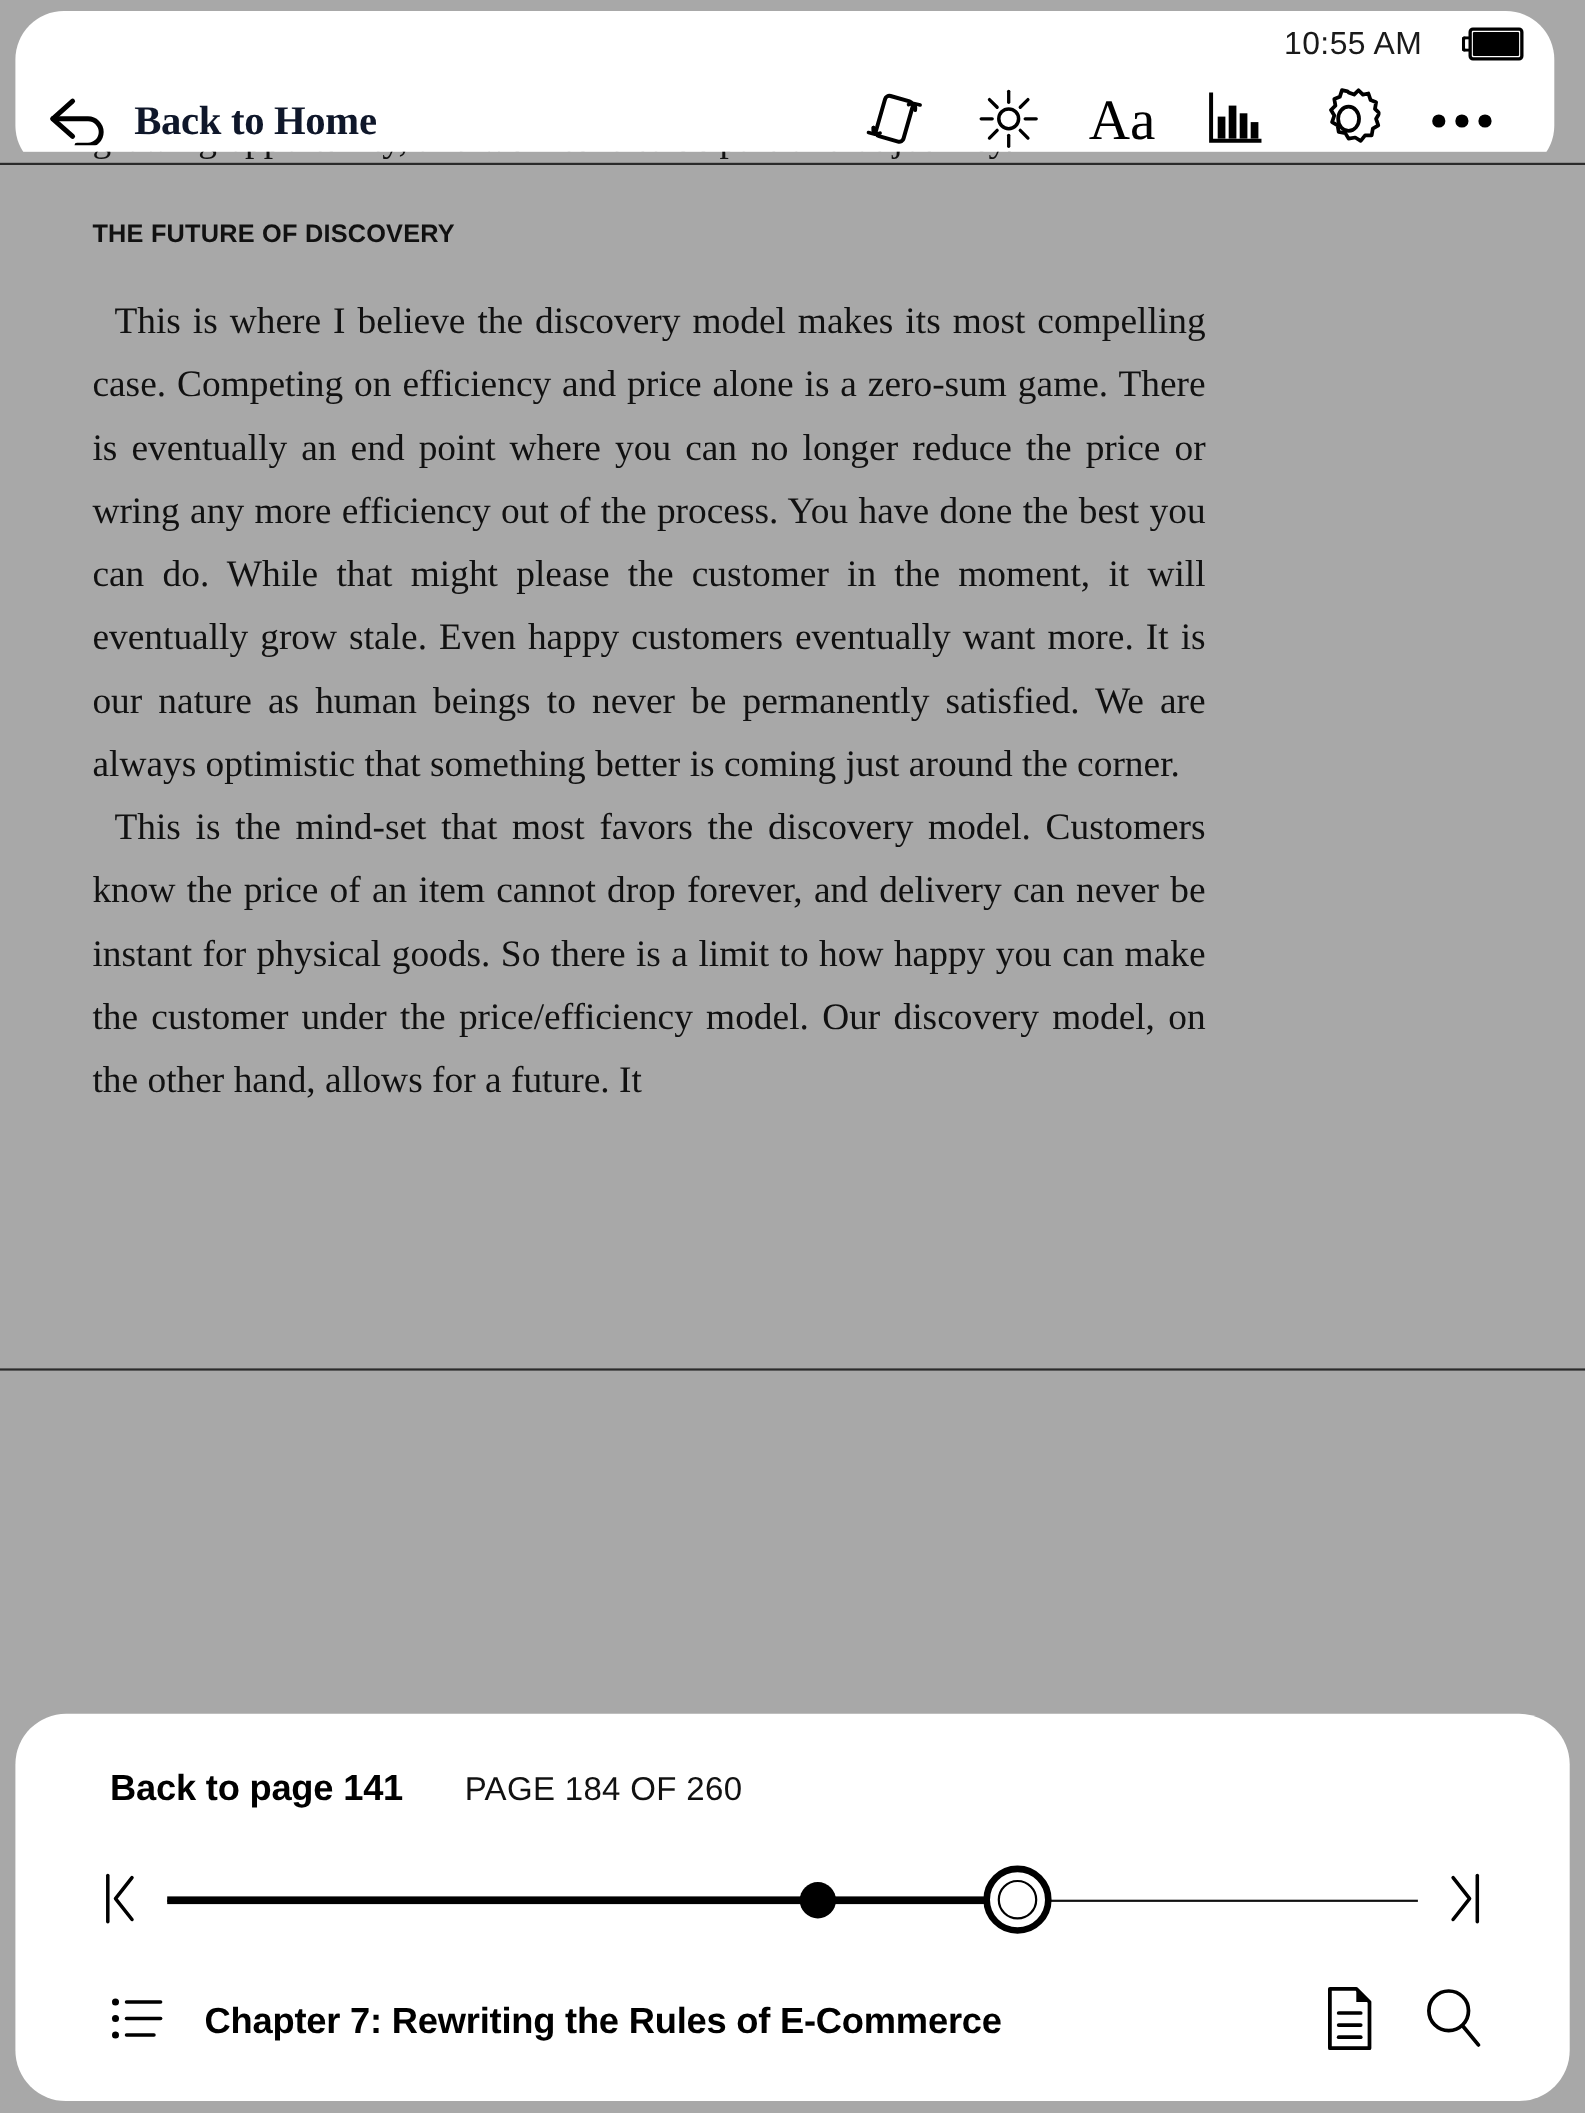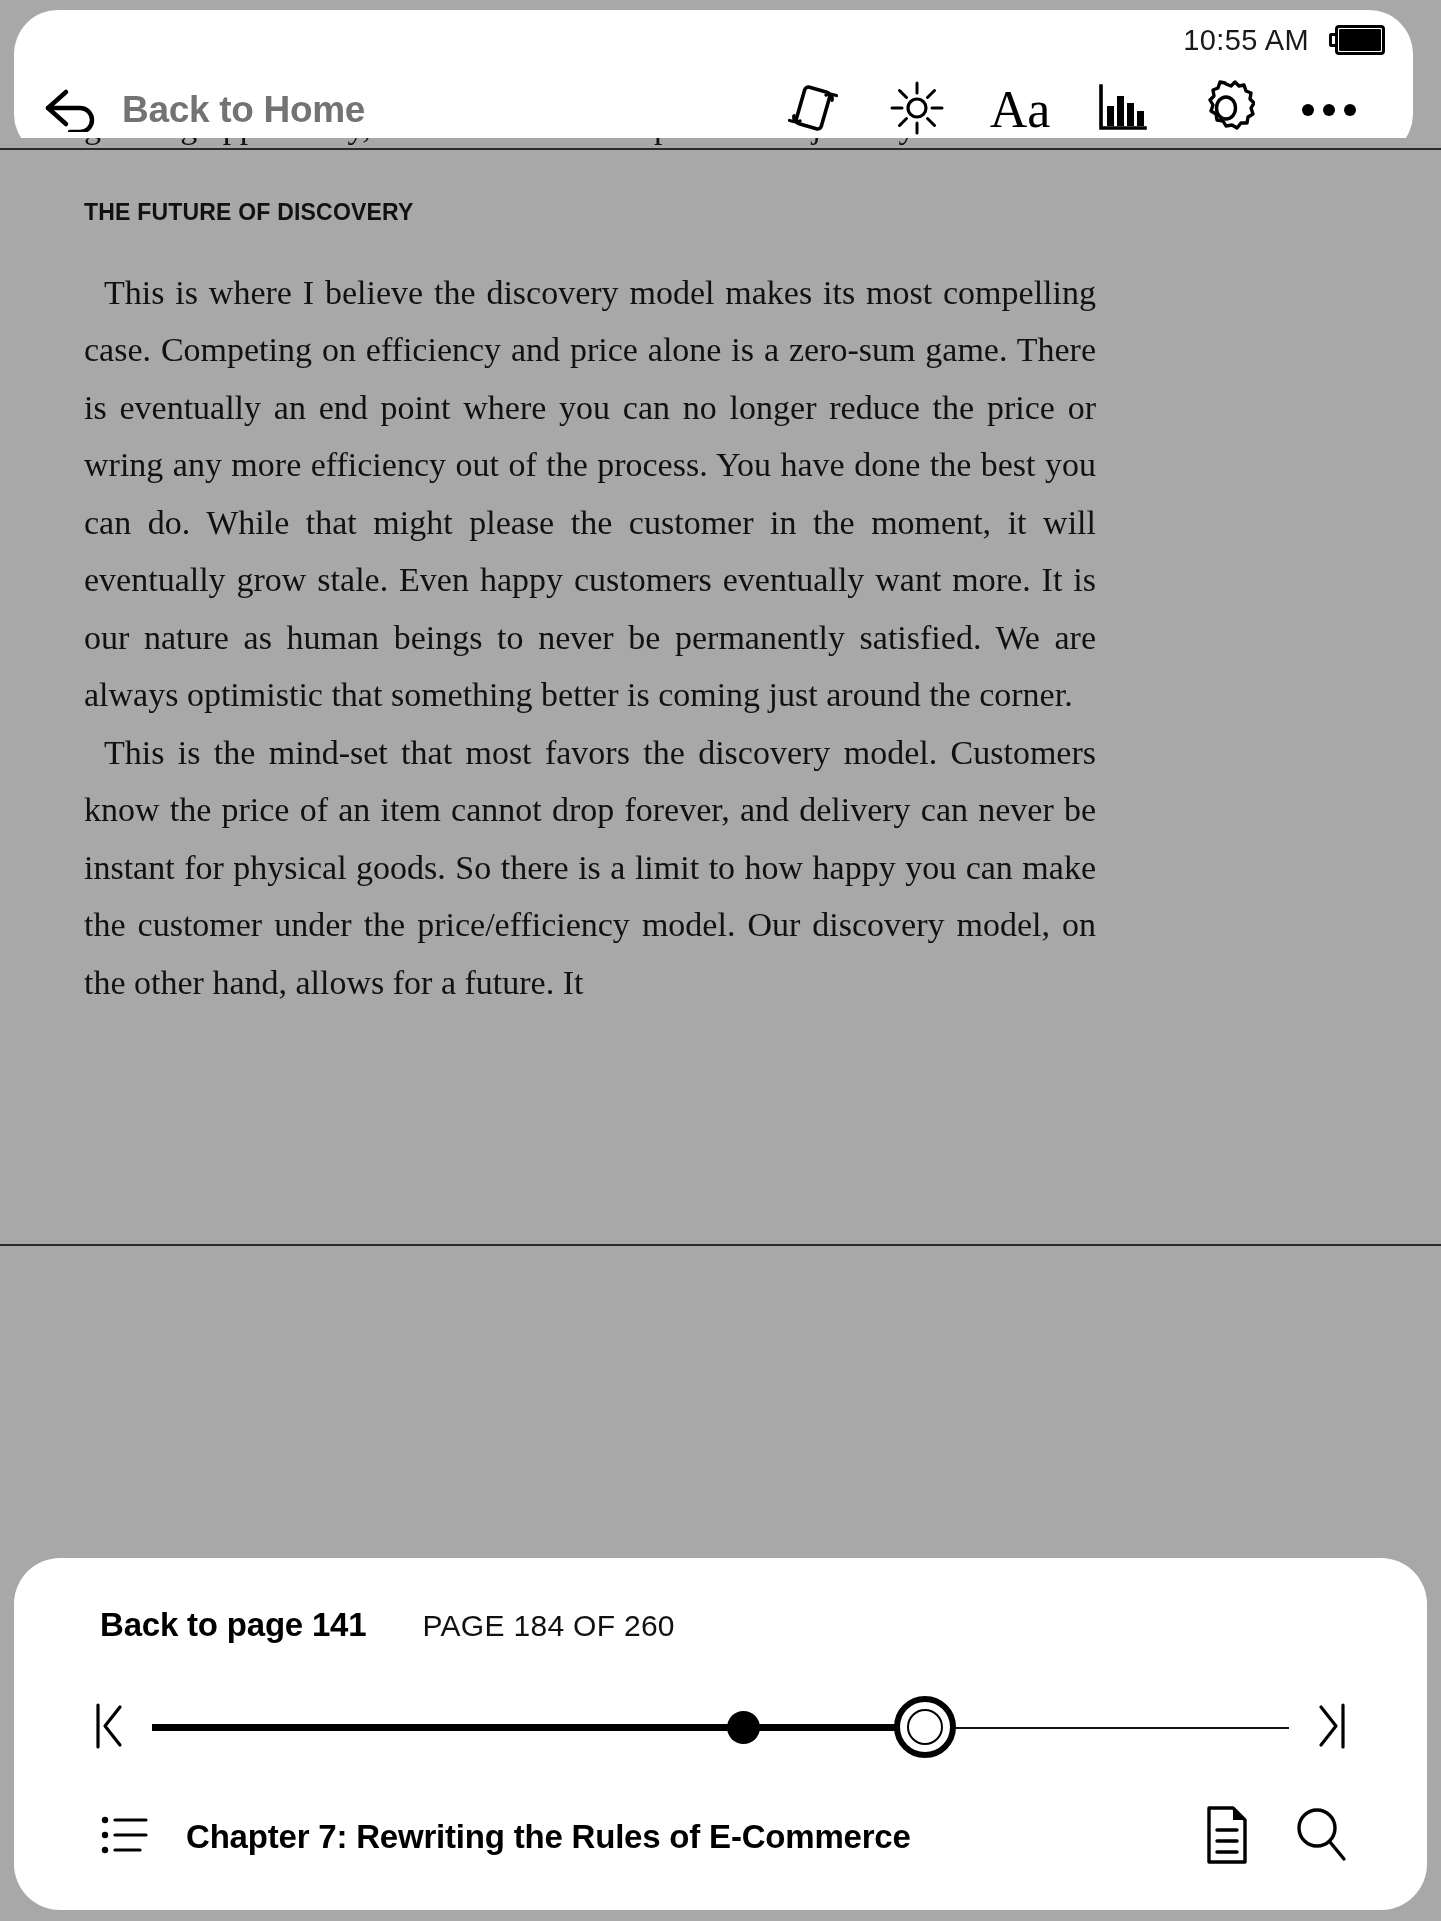--- a/index.html
+++ b/index.html
@@ -16,21 +16,21 @@
     position:absolute;
     left:14px; top:10px;
     width:1399px; height:148px;
     background:#ffffff;
     border-radius:44px;
     box-sizing:border-box;
   }
   #status-bar{
     position:absolute;
     right:28px; top:8px;
-    display:flex;align-items:center;gap:20px;
+    display:flex;align-items:center;gap:36px;
     height:44px;
   }
   #status-time{
     font-size:29px;
     color:#1a1a1a;
     letter-spacing:.4px;
     font-family:"Liberation Sans",sans-serif;
   }
   .battery{
     position:relative;width:56px;height:30px;
@@ -52,23 +52,23 @@
   #header-row{
     position:absolute;left:0;right:0;top:54px;height:92px;
     display:flex;align-items:center;
   }
   #back-home-btn{
     display:flex;align-items:center;gap:22px;
     margin-left:28px;
     cursor:pointer;
   }
   #back-home-label{
-    font-size:37px;font-weight:bold;color:#737373;
+    font-size:37px;font-weight:bold;color:#0f172a;
     letter-spacing:-.3px;
-    font-family:Liberation Sans, sans-serif;
+    font-family:Liberation Serif, serif;
   }
   #toolbar-icons{
     margin-left:auto;margin-right:38px;
     display:flex;align-items:center;gap:11px;
   }
   .tb-btn{
     width:92px;height:84px;
     display:flex;align-items:center;justify-content:center;
     cursor:pointer;
   }

